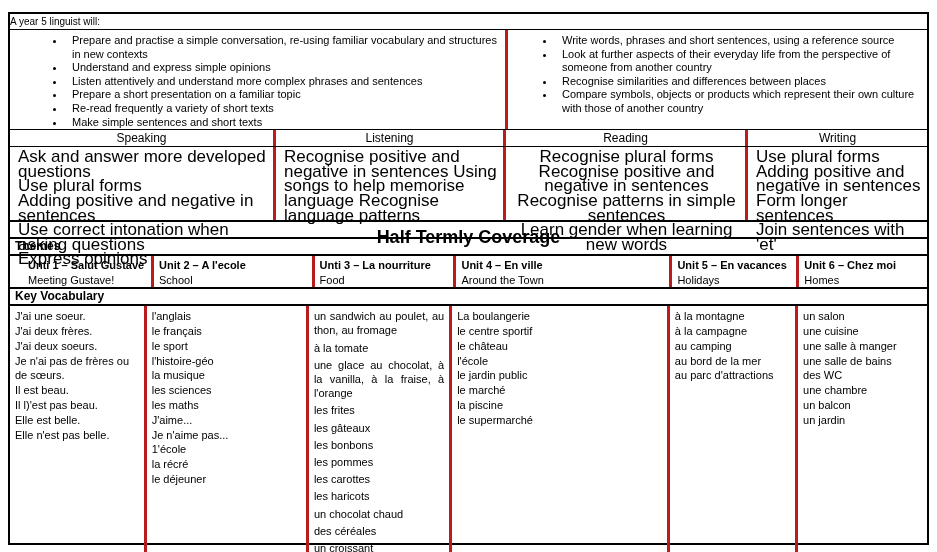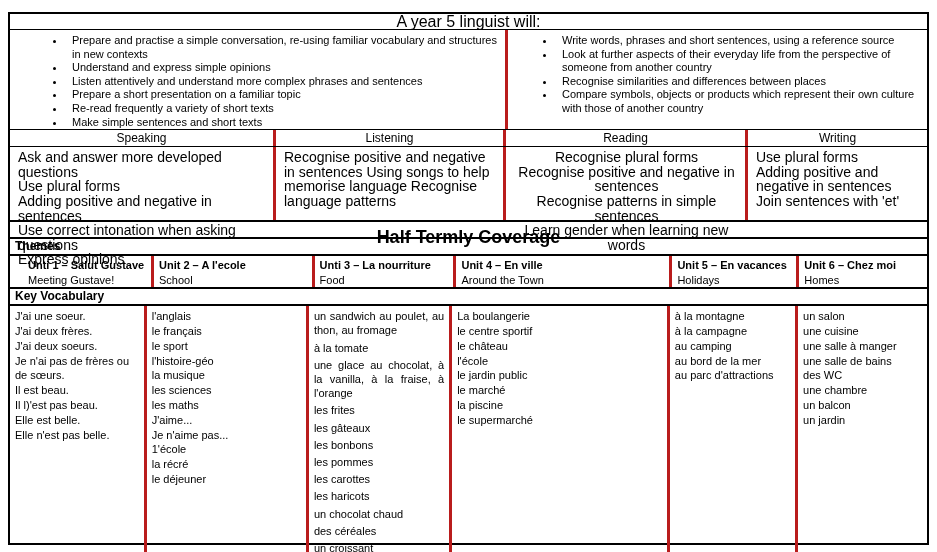--- a/index.html
+++ b/index.html
@@ -13,37 +13,37 @@
     border:2px solid #000; display:flex; flex-direction:column; background:#fff;
   }
   .row { display:flex; flex-direction:row; width:100%; }
   .row + .row { border-top:1px solid #000; }
   .row.thick-top { border-top:2px solid #000; }
   .cell { position:relative; }
   .cell + .cell { border-left:3px solid #b91c1c; }
 
   
   .title-row { height:17px; align-items:center; justify-content:center; }
-  .title-cell { width:100%; text-align:center; font-size:16px; line-height:15px; }
+  .title-cell { width:100%; font-size:10px; line-height:15px; }
 
   
   .overview-row { height:108px; }
   .ov-cell { padding:4px 6px 0 8px; font-size:11px; }
   .ov-cell ul { list-style:disc; padding-left:48px; }
   .ov-cell li { line-height:13.6px; padding-left:6px; }
   .ov-left  { width:495px; }
   .ov-right { width:422px; }
   .ov-right ul { padding-left:40px; }
 
   
   .sk-c1 { width:263px; } .sk-c2 { width:230px; } .sk-c3 { width:242px;text-align:center; } .sk-c4 { width:182px; }
   .skills-header-row { height:17px; }
   .skills-header-row .cell { text-align:center; font-size:12px; line-height:16px; }
   .skills-content-row { height:74px; }
-  .skills-content-row .cell { padding:3px 6px 0 8px; font-size:14px; }
+  .skills-content-row .cell { padding:3px 6px 0 8px; font-size:17px; }
   .skills-content-row .cell div { line-height:14.6px; }
 
   
   .band-row { height:17px; align-items:center; }
   .band-center { width:100%; text-align:center; font-weight:bold; font-size:18px; line-height:15px;margin-top:16px; }
   .band-left { width:100%; text-align:left; font-weight:bold; font-size:12px; line-height:15px; padding-left:5px; }
 
   
   .units-row { height:33px; }
   .unit-cell { padding:1px 4px 0 5px; font-size:11px; }
@@ -109,20 +109,21 @@
         </div>
       <div class="cell sk-c3">
           <div>Recognise plural forms</div>
           <div>Recognise positive and negative in sentences</div>
           <div>Recognise patterns in simple sentences</div>
           <div>Learn gender when learning new words</div>
         </div>
       <div class="cell sk-c4">
           <div>Use plural forms</div>
           <div>Adding positive and negative in sentences</div>
+          <div>Form longer sentences</div>
           <div>Join sentences with 'et'</div>
         </div>
     </div>
 
     <div class="row band-row thick-top">
       <div class="cell band-center">Half Termly Coverage</div>
     </div>
 
     <div class="row band-row thick-top">
       <div class="cell band-left">Themes</div>

